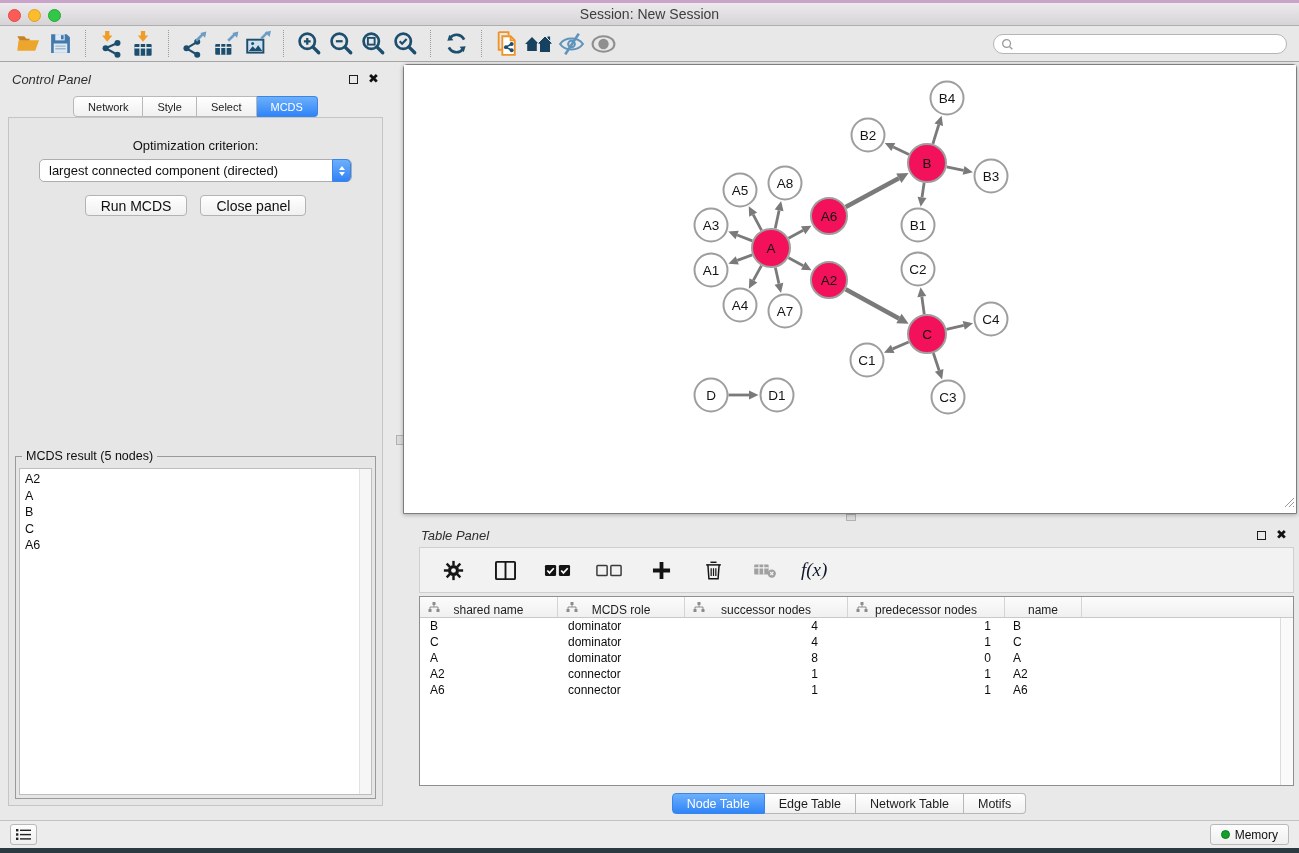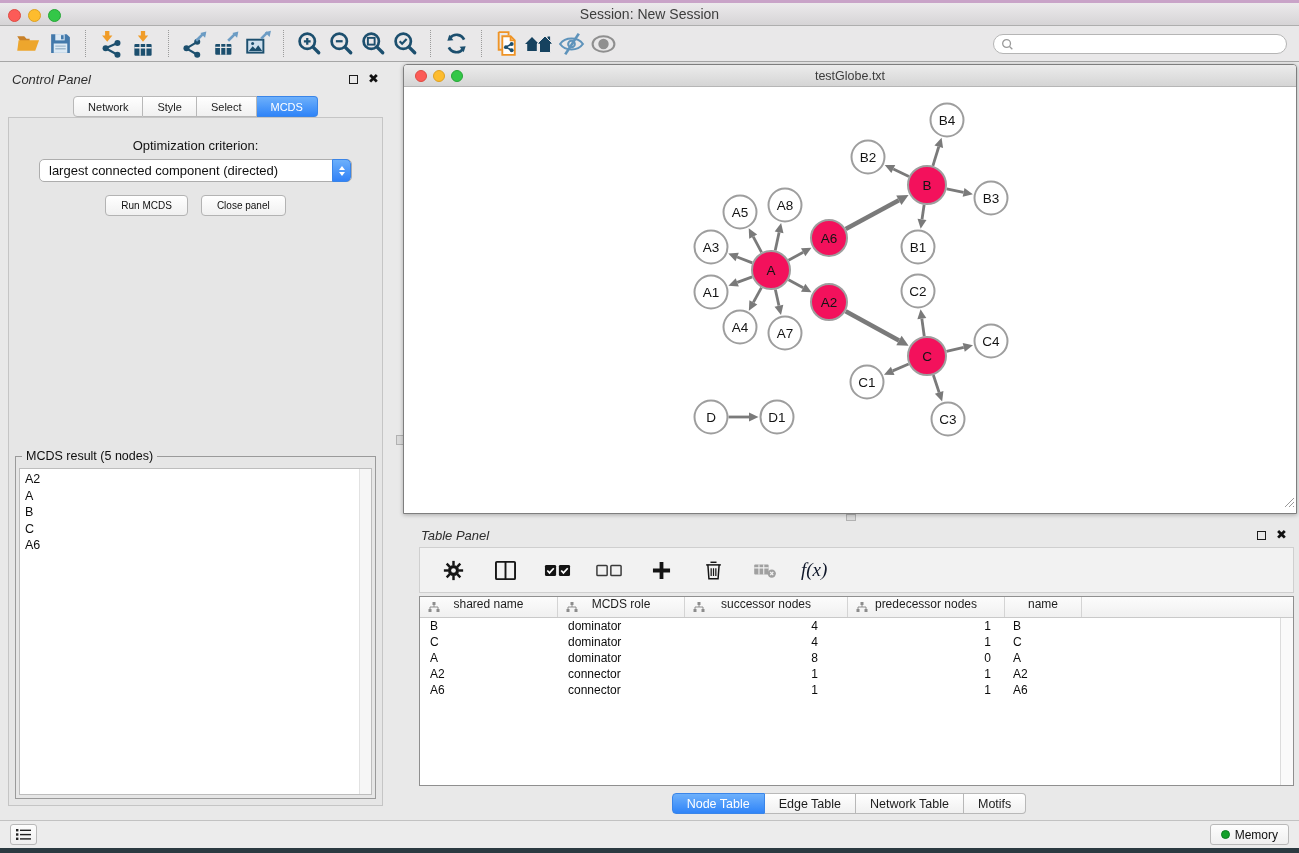--- a/index.html
+++ b/index.html
@@ -55,21 +55,21 @@
     padding-left:9px;color:#0f0f0f;}
   .stepper{position:absolute;right:0;top:-1px;bottom:-1px;width:19px;border-radius:0 5px 5px 0;
     background:linear-gradient(#6cb0fb,#3282f7);display:flex;flex-direction:column;
     align-items:center;justify-content:center;gap:2px;border:1px solid #3a85e8;}
   .arr-up{width:0;height:0;border-left:3.5px solid transparent;border-right:3.5px solid transparent;
     border-bottom:4px solid #fff;}
   .arr-dn{width:0;height:0;border-left:3.5px solid transparent;border-right:3.5px solid transparent;
     border-top:4px solid #fff;}
   .btn-row{display:flex;justify-content:center;gap:13px;margin-top:13px;}
   .btn{height:21px;padding:0 15px;background:linear-gradient(#ffffff,#f0f0f0);
-    border:1px solid #b3b3b3;border-radius:4px;font-size:10px;color:#0f0f0f;
+    border:1px solid #b3b3b3;border-radius:4px;font-size:14px;color:#0f0f0f;
     display:flex;align-items:center;}
   .result-group{position:absolute;left:6px;right:6px;top:338px;bottom:6px;border:1px solid #9a9a9a;}
   .result-legend{position:absolute;top:-8px;left:6px;background:#e6e6e6;padding:0 4px;
     font-size:12.5px;color:#0e0e0e;}
   .result-list{position:absolute;left:3px;right:3px;top:11px;bottom:3px;background:#fff;
     border:1px solid #bdbdbd;font-size:12.5px;color:#0e0e0e;padding:2px 14px 0 5px;overflow:hidden;}
   .result-scroll{position:absolute;right:0;top:0;bottom:0;width:12px;background:#f6f6f6;
     border-left:1px solid #e2e2e2;}
   .result-item{line-height:16.5px;}
   
@@ -90,21 +90,21 @@
   
   .table-panel{position:absolute;left:4px;top:458px;width:908px;height:300px;}
   .tp-head{display:flex;align-items:center;height:24px;padding:6px 16px 0 26px;}
   .tp-toolbar{margin-left:24px;width:875px;height:46px;background:#f2f2f2;border:1px solid #cfcfcf;
     display:flex;align-items:center;gap:20px;padding-left:17px;margin-top:3px;}
   .fx{font-family:Liberation Serif, serif;font-style:italic;font-size:19px;color:#0f172a;}
   .tp-table{margin-left:24px;width:875px;height:190px;background:#fff;border:1px solid #8f8f8f;
     margin-top:3px;position:relative;overflow:hidden;}
   .thead{display:flex;height:21px;background:linear-gradient(#fcfcfc,#f0f0f0);
     border-bottom:1px solid #c9c9c9;}
-  .th{display:flex;align-items:flex-start;justify-content:center;border-right:1px solid #d4d4d4;
+  .th{display:flex;align-items:flex-end;justify-content:center;border-right:1px solid #d4d4d4;
     font-size:12px;color:#1d1d1d;position:relative;flex:0 0 auto;}
   .th .tree{position:absolute;left:8px;top:5px;}
   .th.fill{flex:1;border-right:none;}
   .tr{display:flex;height:16px;align-items:center;font-size:12px;color:#0c0c0c;}
   .td{flex:0 0 auto;white-space:nowrap;overflow:hidden;}
   .td.a0{padding-left:10px;}
   .td.a1{padding-left:10px;}
   .td.a2{text-align:right;padding-right:30px;}
   .td.a3{text-align:right;padding-right:14px;}
   .td.a4{padding-left:8px;}
@@ -322,28 +322,20 @@
           </div>
       </div>
     </div>
   </div>
 
   <div class="right">
     <div class="v-handle"></div>
     <div class="h-handle"></div>
 
     <div class="netwin">
-      <div class="netwin-bar">
-        <div class="lights">
-          <div class="light red"></div>
-          <div class="light yellow"></div>
-          <div class="light green"></div>
-        </div>
-        <span class="title">testGlobe.txt</span>
-      </div>
       <div class="net-canvas">
         <svg id="graph" width="892" height="426">
             <line x1="357.57245457625567" y1="165.36136662654283" x2="349.19856359324206" y2="149.69408672284004" stroke="#7a7a7a" stroke-width="2.8"></line>
             <polygon points="344.7204795169635,141.3157358704479 353.1672561022699,147.57288900249756 345.2298710842142,151.81528444318252" fill="#7a7a7a"></polygon>
             <line x1="371.2111215189018" y1="163.44836437652742" x2="375.10442987353747" y2="145.37228987286161" stroke="#7a7a7a" stroke-width="2.8"></line>
             <polygon points="377.1047125950158,136.08526295171214 379.5035478888188,146.31979221461452 370.70531185825615,144.4247875311087" fill="#7a7a7a"></polygon>
             <line x1="348.325077653959" y1="175.84127976735095" x2="333.1448912844574" y2="170.02220832570868" stroke="#7a7a7a" stroke-width="2.8"></line>
             <polygon points="324.27430317008793,166.62181621520037 334.75560333680346,165.82035079784944 331.53417923211134,174.2240658535679" fill="#7a7a7a"></polygon>
             <line x1="348.22247368226783" y1="189.88509298316848" x2="333.288536844825" y2="195.36086982356414" stroke="#7a7a7a" stroke-width="2.8"></line>
             <polygon points="324.36921184390224,198.63128899056917 331.73939092361206,191.1359264020744 334.8376827660379,199.58581324505388" fill="#7a7a7a"></polygon>

